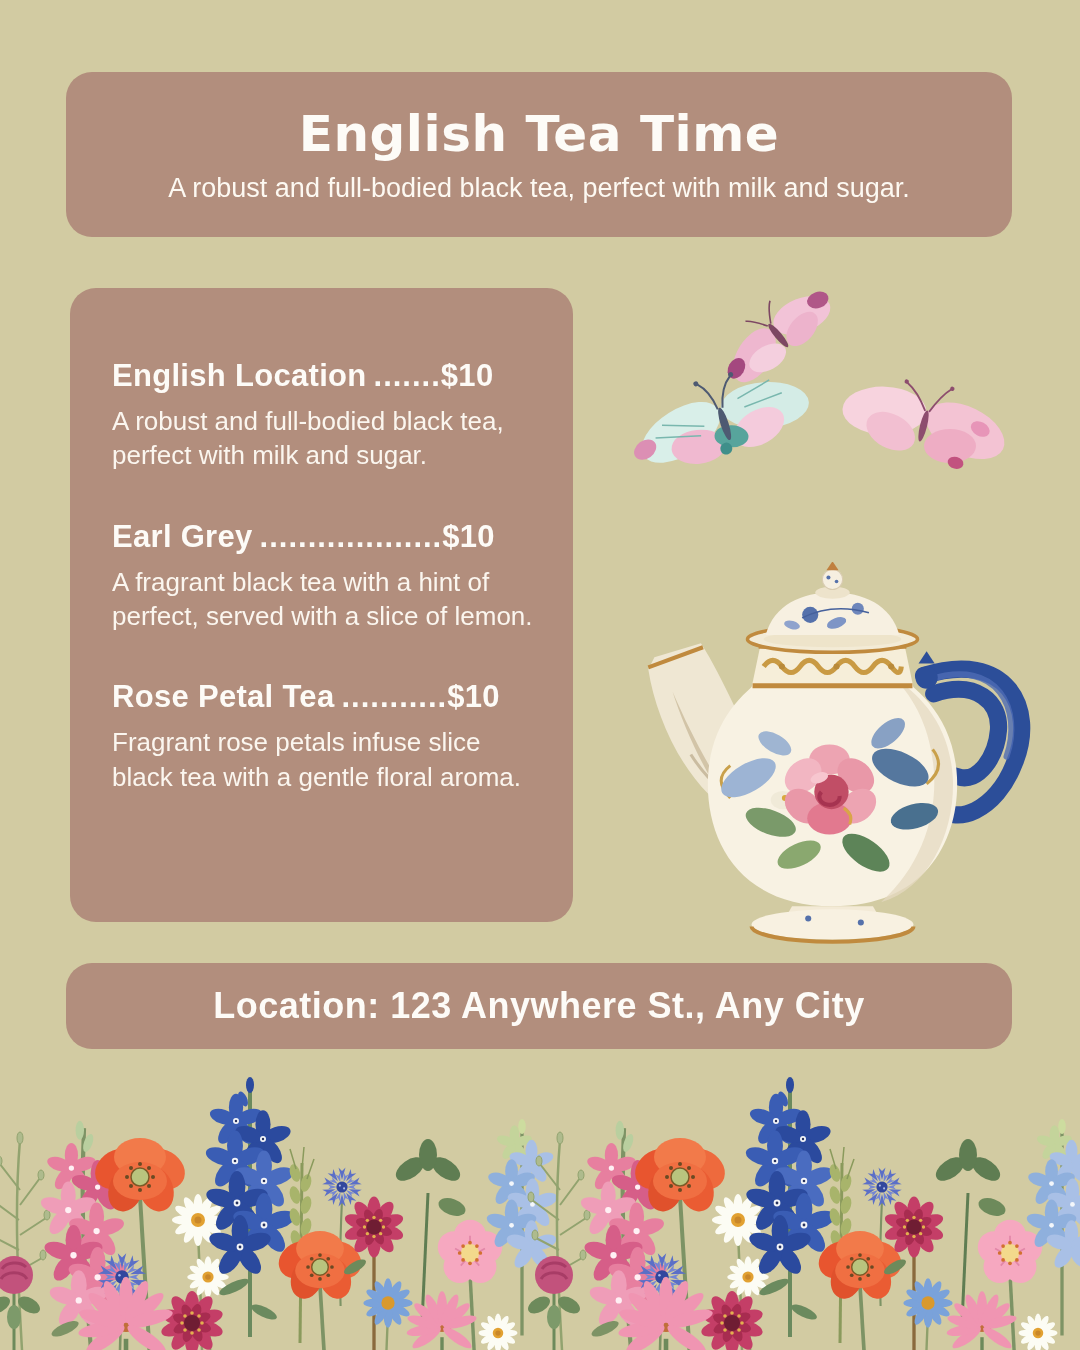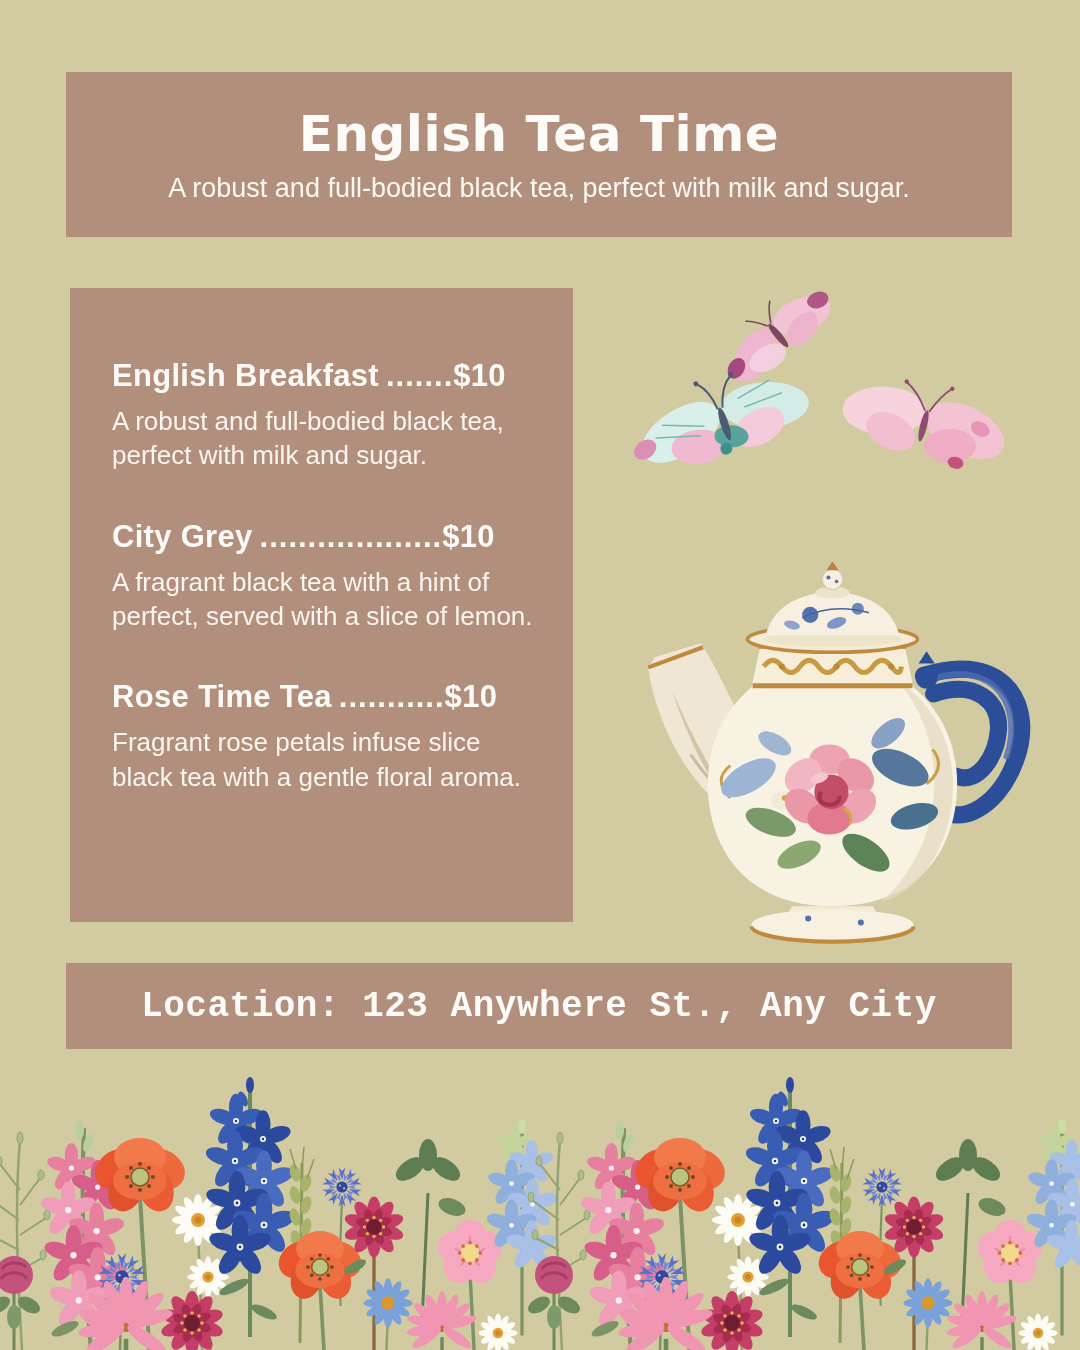--- a/index.html
+++ b/index.html
@@ -2,65 +2,65 @@
 <html style="--bg: #d2cba2; --panel: #b28e7d; --text-light: #fdfbf7; --accent_gold: #c08a3e; --accent_blue: #2c4e99; --accent_pink: #e77f9f;"><head>
 <meta charset="utf-8">
 <style>
   :root{
     --bg:#d2cba2; --panel:#b28e7d; --text-light:#fdfbf7;
   }
   html,body{margin:0;padding:0;}
   body{font-family:"Liberation Sans",sans-serif;}
   .page{position:relative;width:1080px;height:1350px;background:var(--bg);overflow:hidden;}
 
-  .panel{background:var(--panel);position:absolute;color:var(--text-light);}
+  .panel{background:var(--panel);position:absolute;color:var(--text-light);border-radius:26px;}
 
   .header{left:66px;top:72px;width:946px;height:165px;text-align:center;
           display:flex;flex-direction:column;justify-content:center;}
   .header h1{margin:0;font-family:"DejaVu Sans",sans-serif;font-weight:bold;
              font-size:50px;letter-spacing:.5px;}
   .header p{margin:10px 0 0 0;font-size:27px;font-weight:400;color:#fdf9f2;}
 
   .menu{left:70px;top:288px;width:503px;height:634px;box-sizing:border-box;
         padding:70px 40px 0 42px;}
   .menu-item{margin:0 0 46px 0;}
   .menu-item h2{margin:0 0 10px 0;font-size:31px;font-weight:bold;letter-spacing:.3px;
                 white-space:nowrap;}
   .menu-item h2 .dots{margin-left:7px;letter-spacing:1px;}
   .menu-item p{margin:0;font-size:26px;line-height:1.32;font-weight:400;color:#fbf6ef;}
 
   .location{left:66px;top:963px;width:946px;height:86px;display:flex;
             align-items:center;justify-content:center;}
-  .location h3{margin:0;font-family:Liberation Mono, monospace;font-weight:bold;
+  .location h3{margin:0;font-family:Liberation Sans, sans-serif;font-weight:bold;
                font-size:36px;letter-spacing:.5px;}
 
   .art{position:absolute;}
   .art svg{display:block;}
 </style>
 </head>
 <body>
 
 <div class="page">
 
   <div class="panel header">
     <h1>English Tea Time</h1>
     <p>A robust and full-bodied black tea, perfect with milk and sugar.</p>
   </div>
 
   <div class="panel menu">
     <div class="menu-item">
-      <h2><span>English Breakfast</span><span class="dots">.......</span><span>$10</span></h2>
+      <h2><span>English Location</span><span class="dots">.......</span><span>$10</span></h2>
       <p>A robust and full-bodied black tea, perfect with milk and sugar.</p>
     </div>
     <div class="menu-item">
-      <h2><span>City Grey</span><span class="dots">...................</span><span>$10</span></h2>
+      <h2><span>Earl Grey</span><span class="dots">...................</span><span>$10</span></h2>
       <p>A fragrant black tea with a hint of perfect, served with a slice of lemon.</p>
     </div>
     <div class="menu-item">
-      <h2><span>Rose Time Tea</span><span class="dots">...........</span><span>$10</span></h2>
+      <h2><span>Rose Petal Tea</span><span class="dots">...........</span><span>$10</span></h2>
       <p>Fragrant rose petals infuse slice black tea with a gentle floral aroma.</p>
     </div>
   </div>
 
   <div class="art" style="left:612px;top:272px;">
     <svg width="430" height="270" viewBox="0 0 430 270">
 
       <g transform="translate(165,62) rotate(-40)">
         <ellipse cx="-30" cy="-8" rx="30" ry="17" fill="#eeb7cf" transform="rotate(-18)"></ellipse>
         <ellipse cx="30" cy="-8" rx="30" ry="17" fill="#f2c3d7" transform="rotate(18)"></ellipse>

